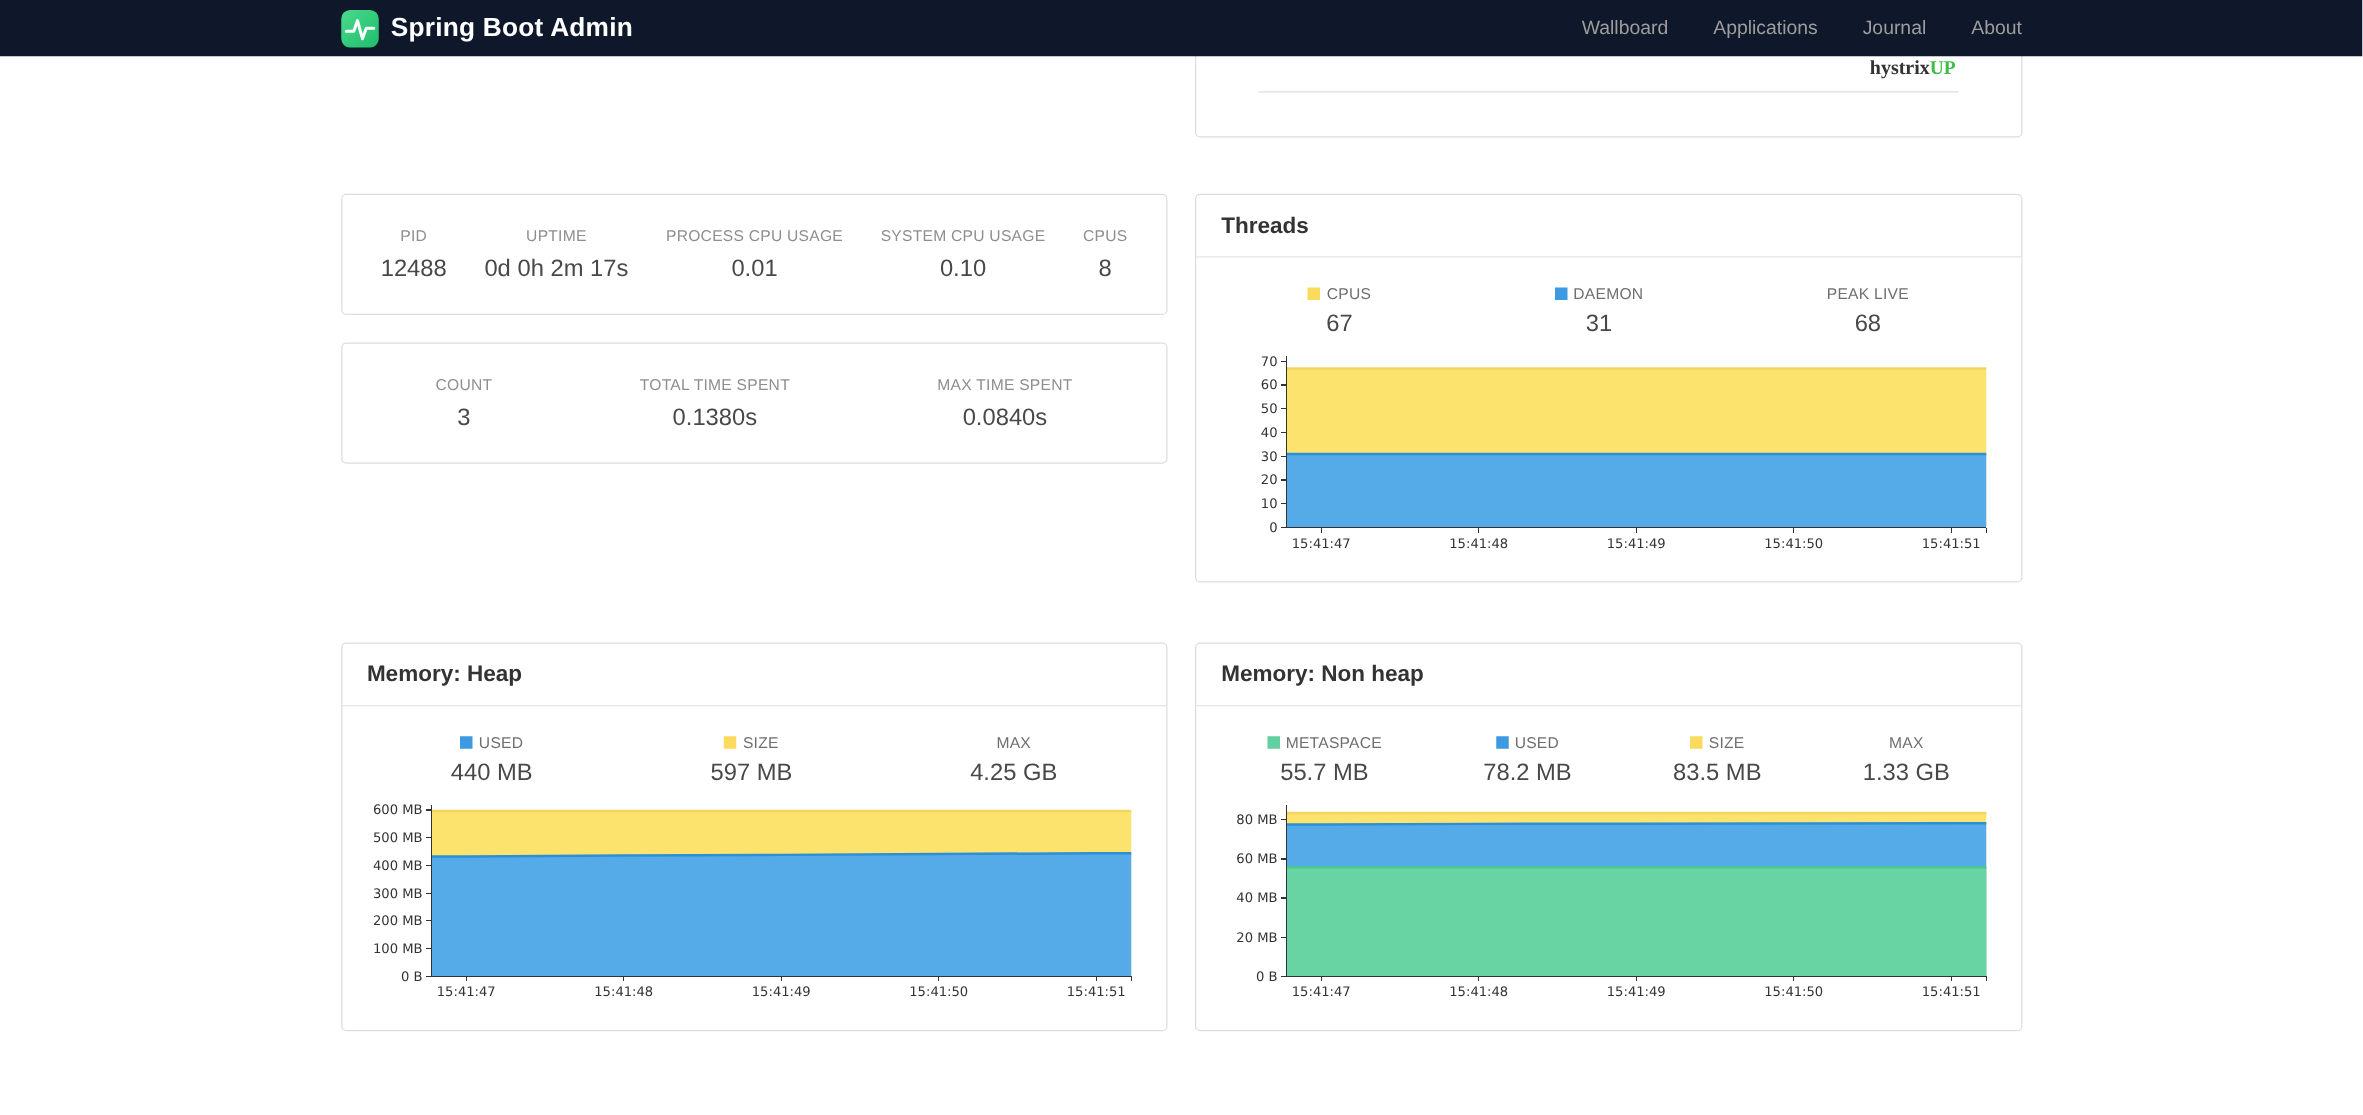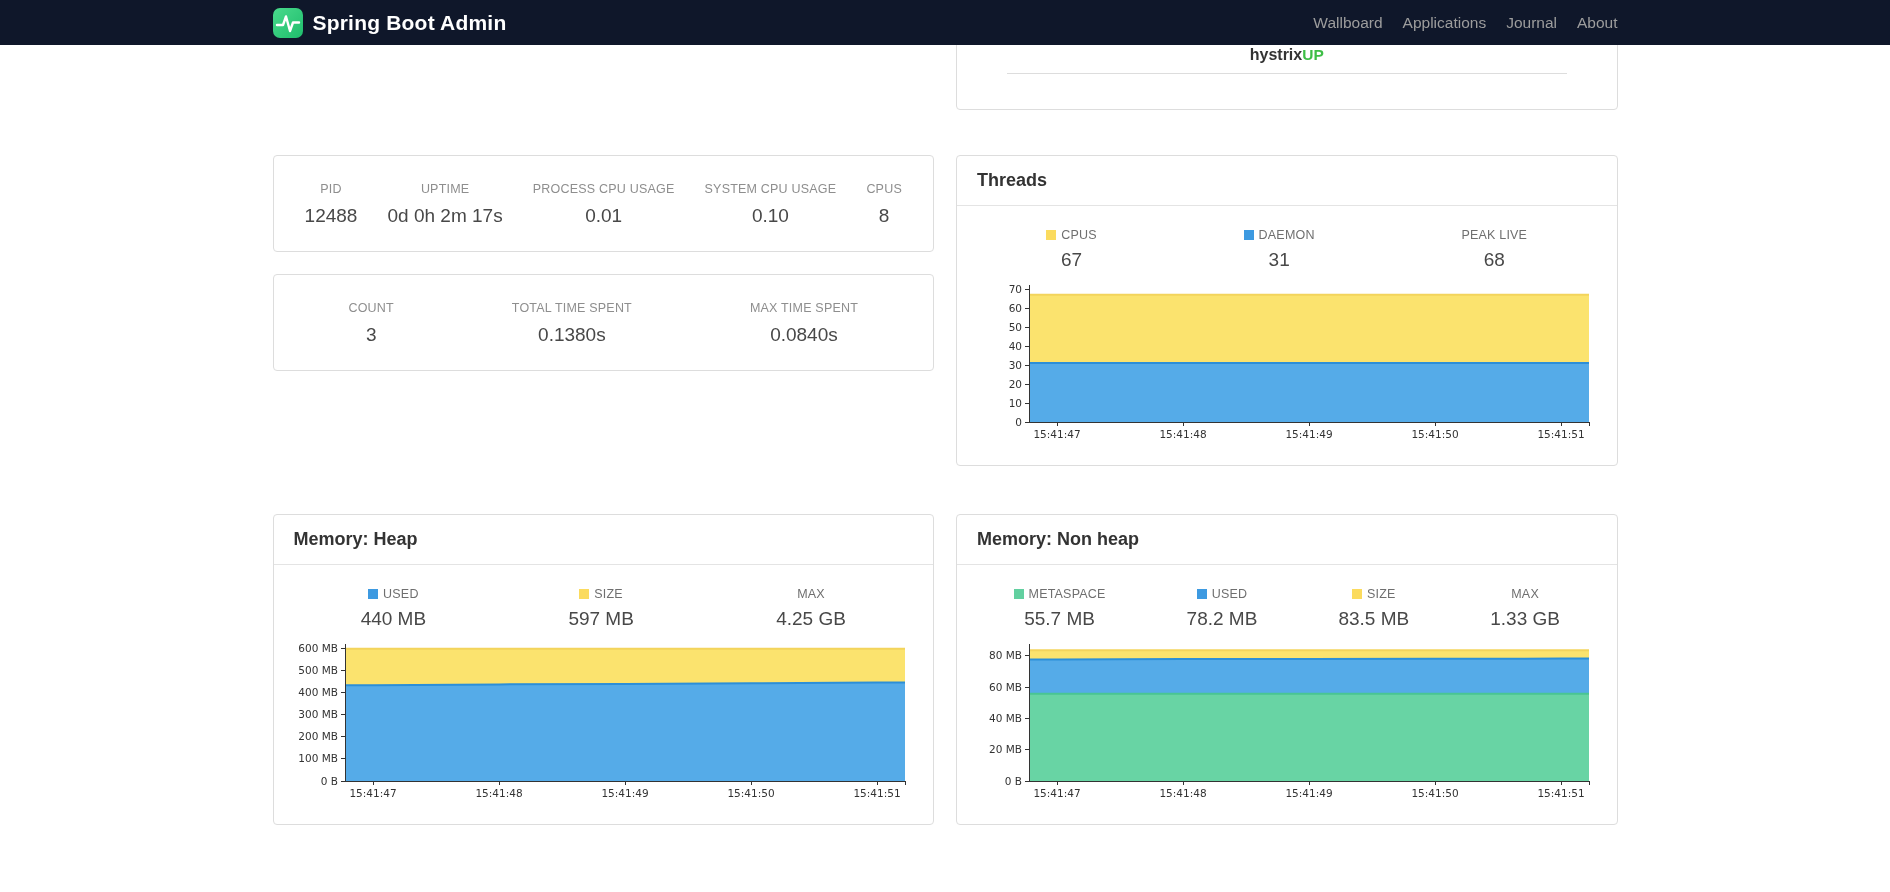--- a/index.html
+++ b/index.html
@@ -11,39 +11,39 @@
   }
 
   
   .navbar { position:relative; z-index:10; height:45px; background:#0f172a; }
   .nav-inner { width:1345px; height:100%; margin:0 auto; display:flex; align-items:center; justify-content:space-between; }
   .brand { display:flex; align-items:center; gap:10px; cursor:pointer; }
   .brand-icon { width:30px; height:30px; border-radius:7px;
     background:linear-gradient(135deg,#49da8c,#1fbd6c);
     display:flex; align-items:center; justify-content:center; }
   .brand-title { color:#ffffff; font-size:21px; font-weight:bold; letter-spacing:.2px; }
-  .nav-links { display:flex; gap:20px; }
+  .nav-links { display:flex; gap:36px; }
   .nav-link { color:#9d9d9d; font-size:15.5px; text-decoration:none; cursor:pointer; }
 
   
   main { width:1345px; margin:0 auto; }
   .row { display:grid; grid-template-columns:1fr 1fr; gap:22px; }
   .row1 { margin-top:45px; }
   .row2 { margin-top:48px; }
   .col { display:flex; flex-direction:column; }
   .card { background:#fff; border:1px solid #ddd; border-radius:4px; }
   .card + .card { margin-top:22px; }
   .fill { flex:1; }
   .card-header { padding:14px 20px; border-bottom:1px solid #e4e4e4; }
   .card-title { margin:0; font-size:18px; font-weight:bold; color:#333; }
 
   
   .hystrix-card { margin-top:-30px; padding:20px 50px 35px; }
-  .status-row { display:flex; justify-content:center; align-items:center;
-    padding:10px 2px 9px; border-bottom:1px solid #ddd; cursor:pointer; }
+  .status-row { display:flex; justify-content:flex-end; align-items:center;
+    padding:10px 2px 9px; border-bottom:1px solid #ddd; cursor:pointer;font-family:Liberation Serif, serif; }
   .app-name { font-size:16px; font-weight:bold; color:#333; }
   .app-status { font-size:15.5px; font-weight:bold; }
 
   
   .stats { display:flex; justify-content:space-around; padding:26px 16px 24px; }
   .stat { text-align:center; }
   .stat-label { font-size:12.5px; color:#8e8e8e; letter-spacing:.2px; }
   .stat-value { font-size:19px; color:#484848; margin-top:9px; }
 
   

